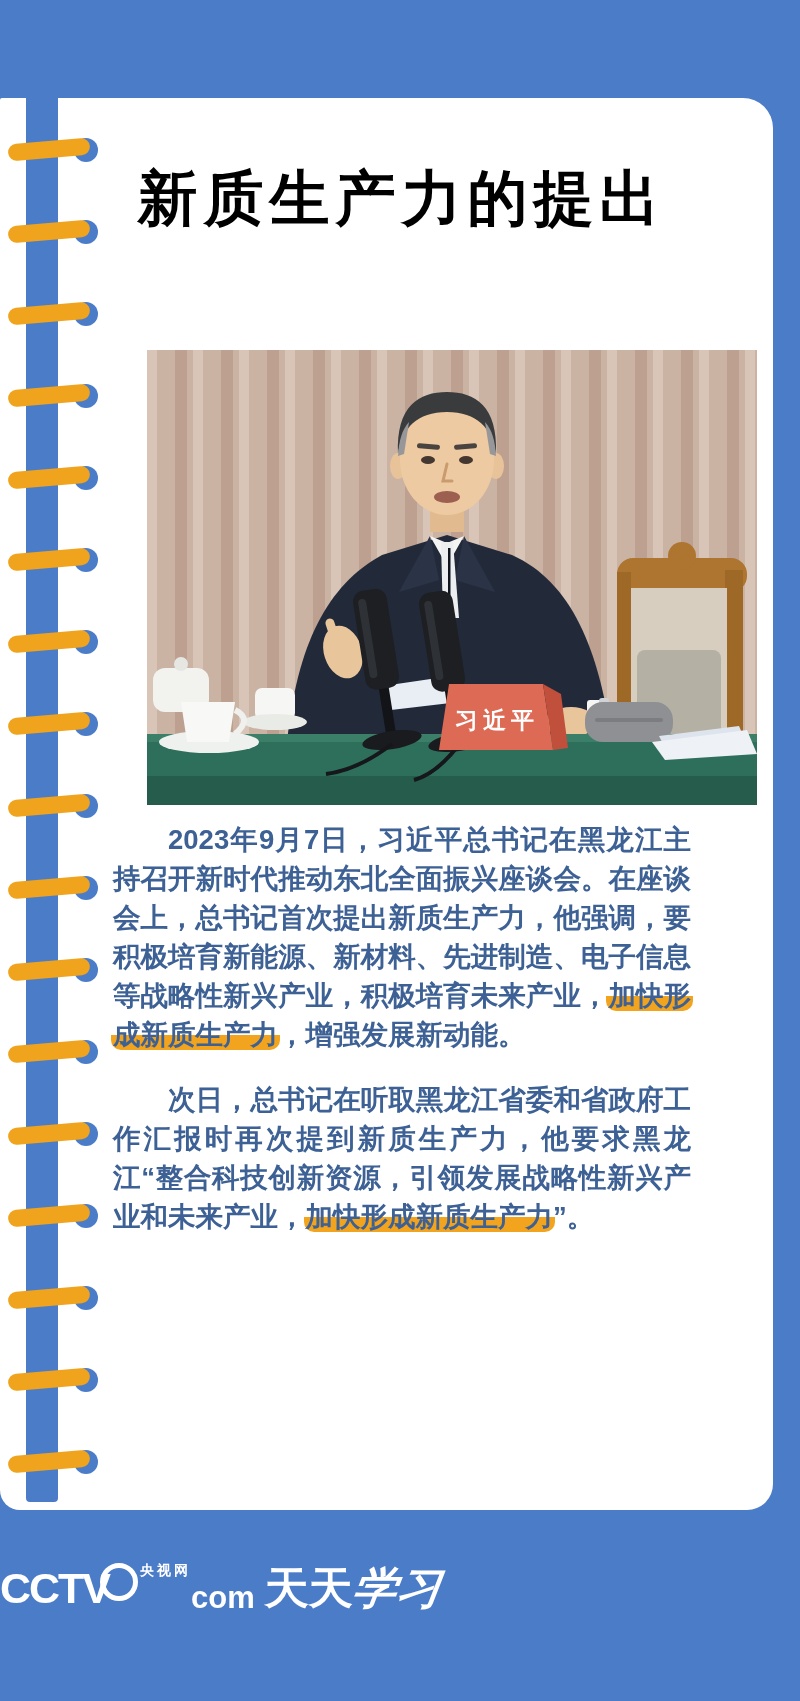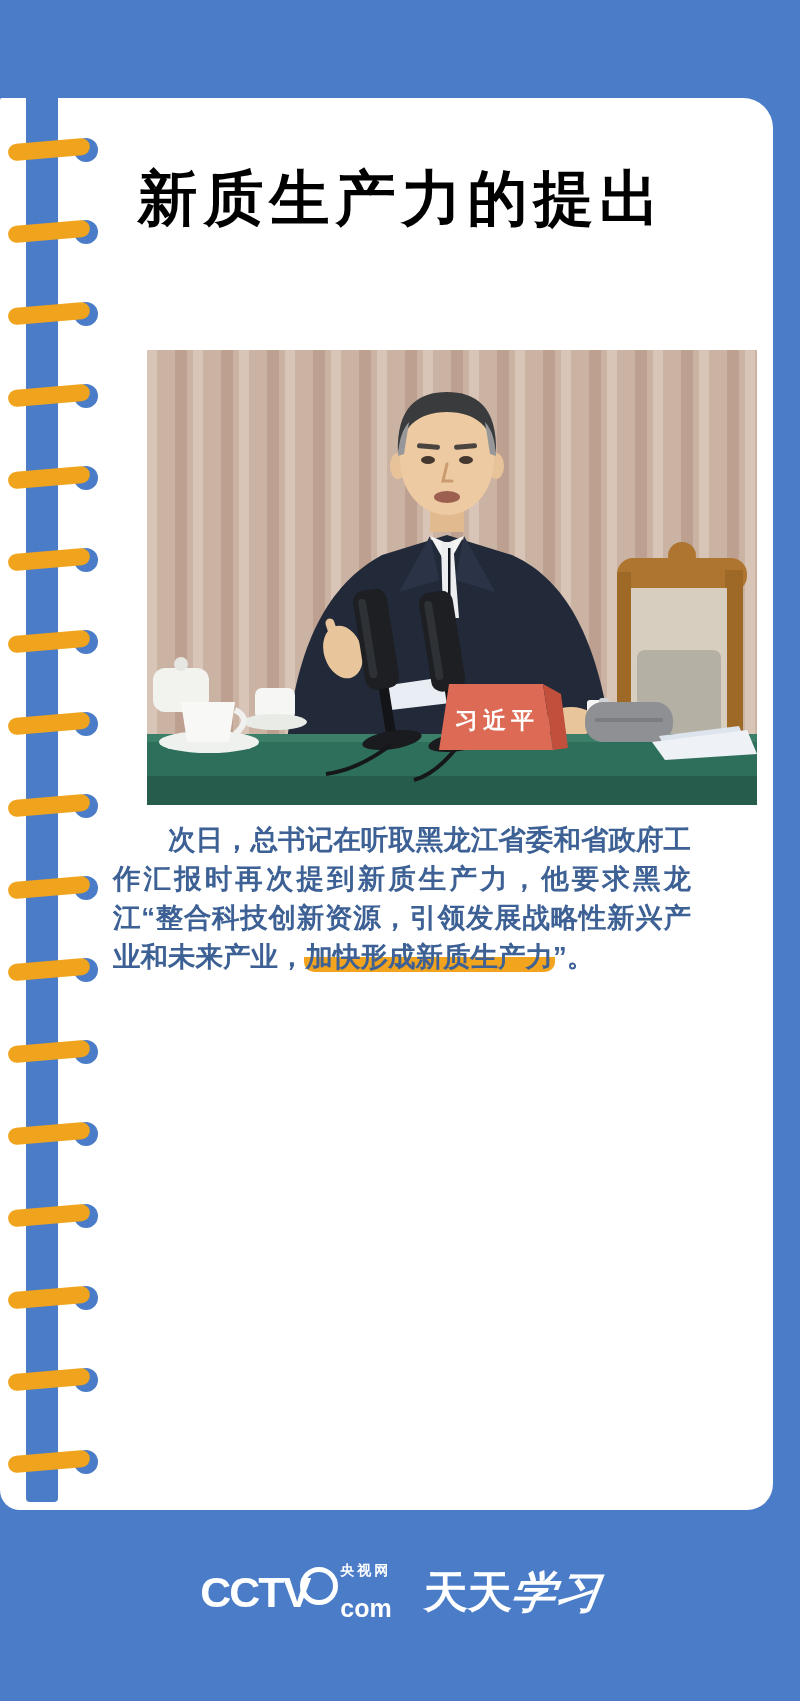--- a/index.html
+++ b/index.html
@@ -41,31 +41,31 @@
   }
   .content p{margin:0 0 26px;text-indent:2em;}
   .hl{
     background-image:linear-gradient(#f2a41e,#f2a41e);
     background-size:100% 15px;background-position:0 100%;background-repeat:no-repeat;
     border-radius:10px;padding:0 2px;margin:0 -2px;
     box-decoration-break:clone;-webkit-box-decoration-break:clone;
   }
   .footer{
     position:absolute;left:0;top:1563px;width:100%;z-index:4;
-    display:flex;justify-content:center;align-items:center;gap:32px;color:#fff;
+    display:flex;align-items:center;gap:10px;color:#fff;
   }
   .cctv{display:flex;align-items:center;}
   .cctv-word{font-size:43px;font-weight:900;letter-spacing:-2px;line-height:1;}
   .cctv-circle{
     width:28px;height:28px;border:5px solid #fff;border-radius:50%;
     margin:0 5px 12px -9px;
   }
-  .cctv-stack{display:flex;flex-direction:column;line-height:1;margin-left:-3px;}
+  .cctv-stack{display:flex;flex-direction:row;line-height:1;margin-left:-3px;}
   .cctv-cn{font-size:14px;letter-spacing:3px;font-weight:700;}
-  .cctv-com{font-size:25px;font-weight:700;margin-top:19px;}
+  .cctv-com{font-size:31px;font-weight:700;margin-top:19px;}
   .brand{font-size:44px;font-weight:900;line-height:1;}
   .brand .script{font-style:italic;display:inline-block;transform:skewX(-8deg);}
 </style>
 </head>
 <body>
 
 <div class="card"></div>
 <div class="stripe"></div>
 <div id="rings">
     <div class="ring" style="top: 137px;">
@@ -235,20 +235,21 @@
     </g>
 
     <g>
       <path d="M512,386 L592,376 L598,390 L518,398 Z" fill="#dde4ee"></path>
       <path d="M505,392 L600,380 L610,404 L518,410 Z" fill="#eef1f5"></path>
     </g>
   </svg>
 </div>
 
 <div class="content">
+  <p><span>2023年9月7日，习近平总书记在黑龙江主持召开新时代推动东北全面振兴座谈会。在座谈会上，总书记首次提出新质生产力，他强调，要积极培育新能源、新材料、先进制造、电子信息等战略性新兴产业，积极培育未来产业，</span><span class="hl">加快形成新质生产力</span><span>，增强发展新动能。</span></p>
   <p><span>次日，总书记在听取黑龙江省委和省政府工作汇报时再次提到新质生产力，他要求黑龙江“整合科技创新资源，引领发展战略性新兴产业和未来产业，</span><span class="hl">加快形成新质生产力</span><span>”。</span></p>
 </div>
 
 <div class="footer">
   <div class="cctv">
     <span class="cctv-word">CCTV</span>
     <span class="cctv-circle"></span>
     <span class="cctv-stack">
       <span class="cctv-cn">央视网</span>
       <span class="cctv-com">com</span>

